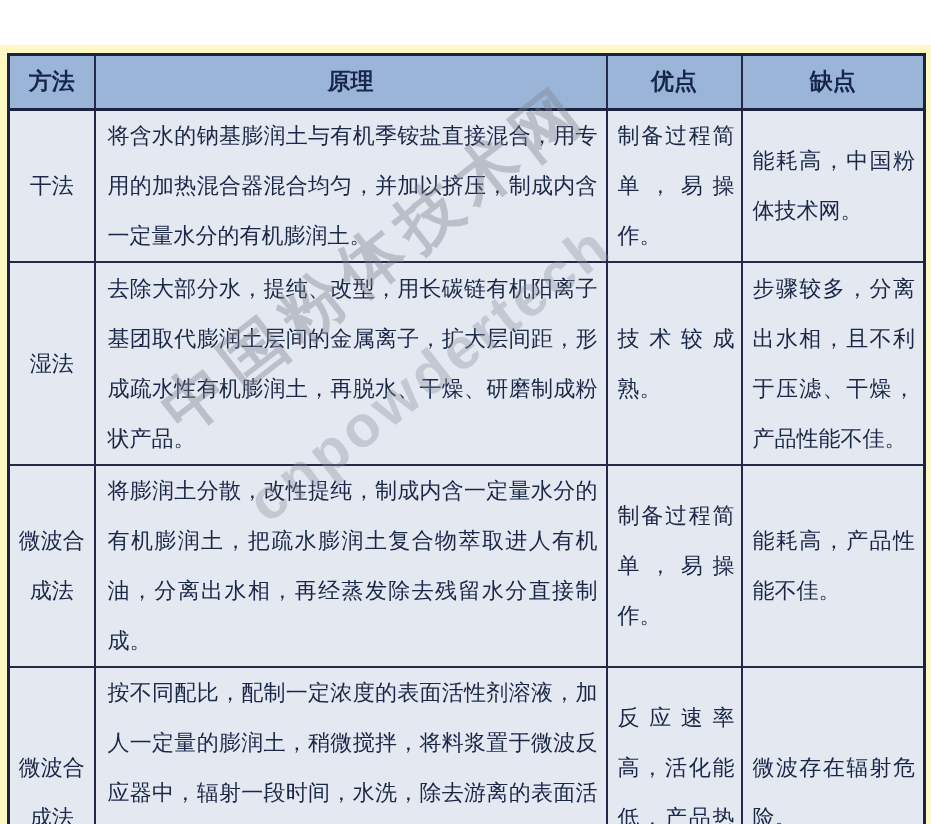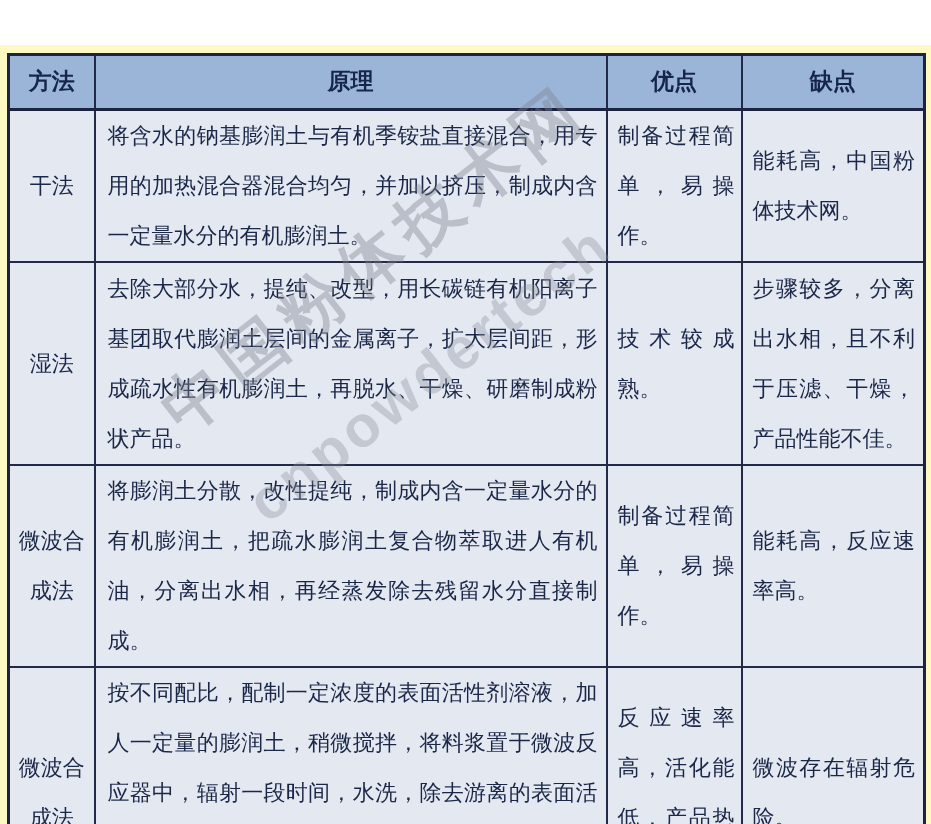--- a/index.html
+++ b/index.html
@@ -123,21 +123,21 @@
       <tr>
         <td class="cell-method">湿法</td>
         <td class="cell-principle">去除大部分水，提纯、改型，用长碳链有机阳离子基团取代膨润土层间的金属离子，扩大层间距，形成疏水性有机膨润土，再脱水、干燥、研磨制成粉状产品。</td>
         <td class="cell-advantage">技术较成熟。</td>
         <td class="cell-disadvantage">步骤较多，分离出水相，且不利于压滤、干燥，产品性能不佳。</td>
       </tr>
       <tr>
         <td class="cell-method">微波合成法</td>
         <td class="cell-principle">将膨润土分散，改性提纯，制成内含一定量水分的有机膨润土，把疏水膨润土复合物萃取进人有机油，分离出水相，再经蒸发除去残留水分直接制成。</td>
         <td class="cell-advantage">制备过程简单，易操作。</td>
-        <td class="cell-disadvantage">能耗高，反应速率高。</td>
+        <td class="cell-disadvantage">能耗高，产品性能不佳。</td>
       </tr>
       <tr>
         <td class="cell-method">微波合成法</td>
         <td class="cell-principle">按不同配比，配制一定浓度的表面活性剂溶液，加人一定量的膨润土，稍微搅拌，将料浆置于微波反应器中，辐射一段时间，水洗，除去游离的表面活性剂，抽滤，再放人微波反应器中辐射，去除大部分水，烘干，研磨，过筛。</td>
         <td class="cell-advantage">反应速率高，活化能低，产品热稳定性好。</td>
         <td class="cell-disadvantage">微波存在辐射危险。</td>
       </tr>
     </tbody>
   </table>
 

